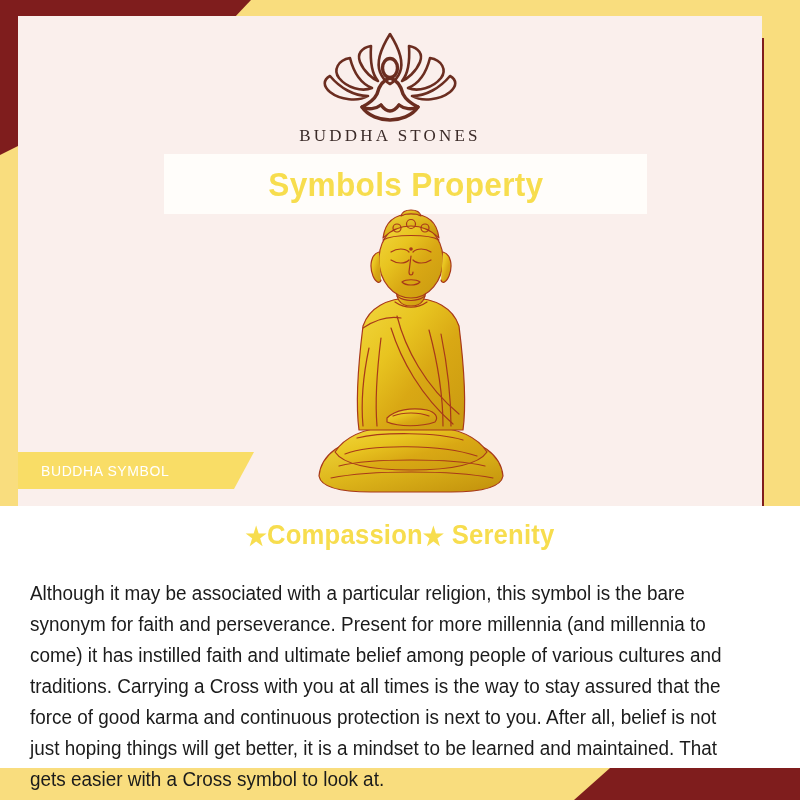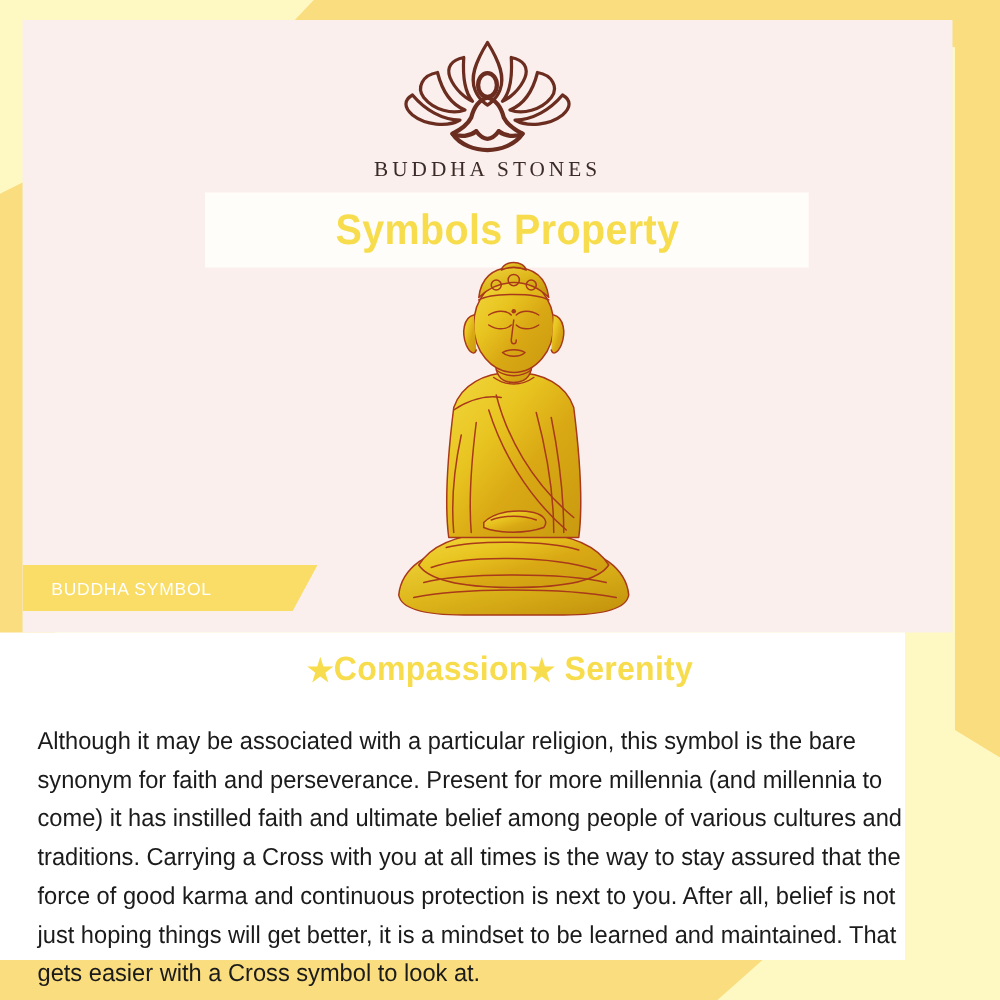--- a/index.html
+++ b/index.html
@@ -11,21 +11,21 @@
     height: 800px;
     background: #ffffff;
     font-family: "Liberation Sans", sans-serif;
     overflow: hidden;
   }
 
   #poster {
     position: relative;
     width: 800px;
     height: 800px;
-    background: #fef9c3;
+    background: #7f1d1d;
     overflow: hidden;
     text-decoration: underline;
   }
 
   
   .deco {
     position: absolute;
     background: #f9dd7e;
   }
   
@@ -143,21 +143,21 @@
     letter-spacing: 0.6px;
     font-weight: 400;
     white-space: nowrap;
   }
 
   
   #lower-panel {
     position: absolute;
     left: 0;
     top: 506px;
-    width: 724px;
+    width: 800px;
     height: 262px;
     background: #ffffff;
   }
 
   #subtitle {
     position: absolute;
     left: 0;
     top: 14px;
     width: 800px;
     text-align: center;

